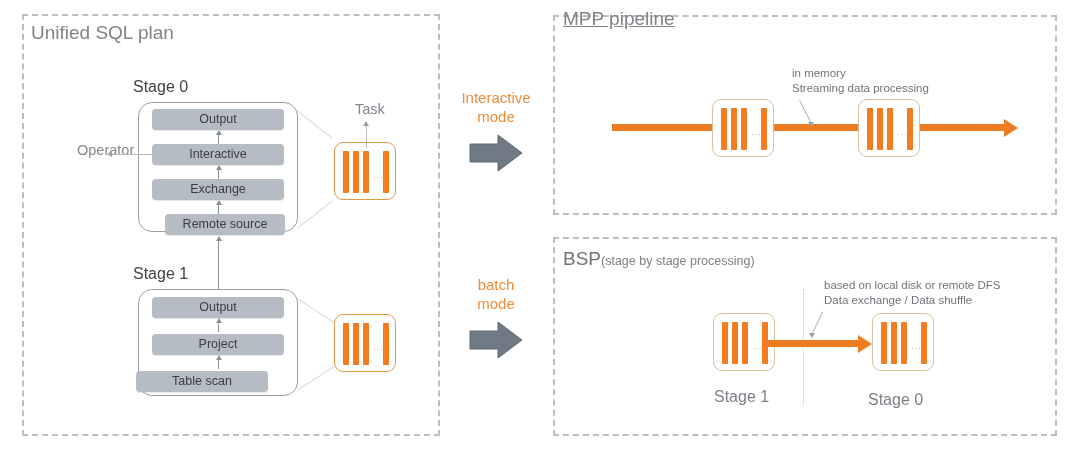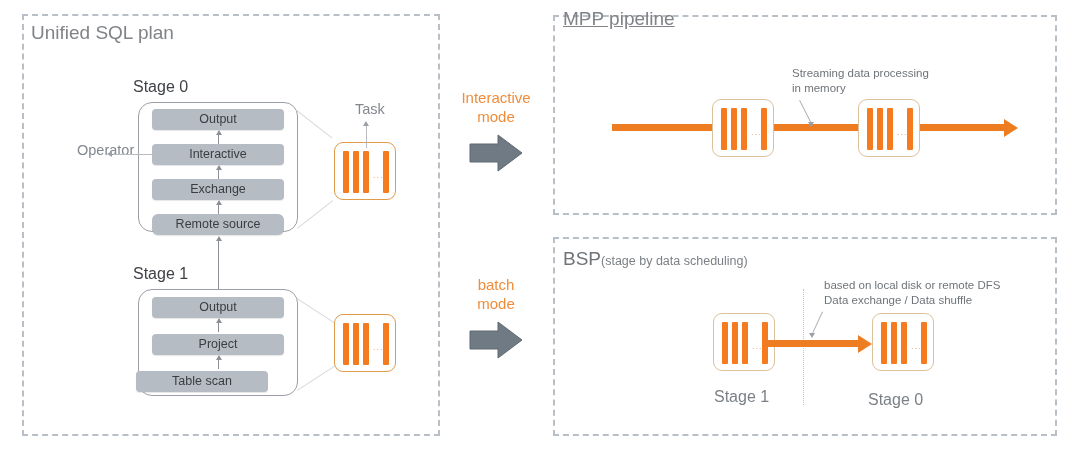--- a/index.html
+++ b/index.html
@@ -205,21 +205,21 @@
 
   <div class="stage-label" style="left:133px;top:78px;">Stage 0</div>
   <div class="stage-box" style="left:138px;top:102px;width:160px;height:130px;"></div>
 
   <div class="op" style="left:152px;top:109px;width:132px;">Output</div>
   <div class="op-arrow" style="left:218px;top:134px;height:10px;"></div>
   <div class="op" style="left:152px;top:144px;width:132px;">Interactive</div>
   <div class="op-arrow" style="left:218px;top:169px;height:10px;"></div>
   <div class="op" style="left:152px;top:179px;width:132px;">Exchange</div>
   <div class="op-arrow" style="left:218px;top:204px;height:10px;"></div>
-  <div class="op" style="left:152px;top:214px;width:132px;border-radius:6px;">Remote source</div>
+  <div class="op" style="left:165px;top:214px;width:120px;">Remote source</div>
 
   <div class="op-arrow" style="left:218px;top:240px;height:58px;"></div>
 
   <div class="operator-caption" style="left:41px;top:142px;">Operator</div>
   <div class="operator-line" style="left:113px;top:154px;width:40px;"></div>
   <div class="operator-head" style="left:107px;top:150.5px;"></div>
 
   <div class="fan" style="left:297px;top:110px;width:45px;transform:rotate(38deg);"></div>
   <div class="fan" style="left:297px;top:228px;width:45px;transform:rotate(-38deg);"></div>
 
@@ -287,29 +287,29 @@
 
   <div class="task-icon soft" style="left:858px;top:99px;width:62px;height:58px;">
     <div class="bar" style="left:8px;top:8px;width:6px;height:42px;"></div>
     <div class="bar" style="left:18px;top:8px;width:6px;height:42px;"></div>
     <div class="bar" style="left:28px;top:8px;width:6px;height:42px;"></div>
     <div class="dots" style="left:38px;top:28px;">...</div>
     <div class="bar" style="left:48px;top:8px;width:6px;height:42px;"></div>
   </div>
 
   <div class="annot" style="left:792px;top:66px;">
+    <div>in memory</div>
     <div>Streaming data processing</div>
-    <div>in memory</div>
   </div>
   <div class="annot-line" style="left:800px;top:100px;width:27px;transform:rotate(63deg);"></div>
   <div class="annot-head" style="left:808px;top:122px;"></div>
 
   <div class="panel" style="left:553px;top:237px;width:504px;height:199px;"></div>
   <div class="panel-title" style="left:563px;top:248px;">
-    <span class="bsp-title-main">BSP</span><span class="bsp-title-sub">(stage by data scheduling)</span>
+    <span class="bsp-title-main">BSP</span><span class="bsp-title-sub">(stage by stage processing)</span>
   </div>
 
   <div class="divider" style="left:803px;top:289px;height:116px;"></div>
 
   <div class="task-icon soft" style="left:713px;top:313px;width:62px;height:58px;">
     <div class="bar" style="left:8px;top:8px;width:6px;height:42px;"></div>
     <div class="bar" style="left:18px;top:8px;width:6px;height:42px;"></div>
     <div class="bar" style="left:28px;top:8px;width:6px;height:42px;"></div>
     <div class="dots" style="left:38px;top:28px;">...</div>
     <div class="bar" style="left:48px;top:8px;width:6px;height:42px;"></div>

